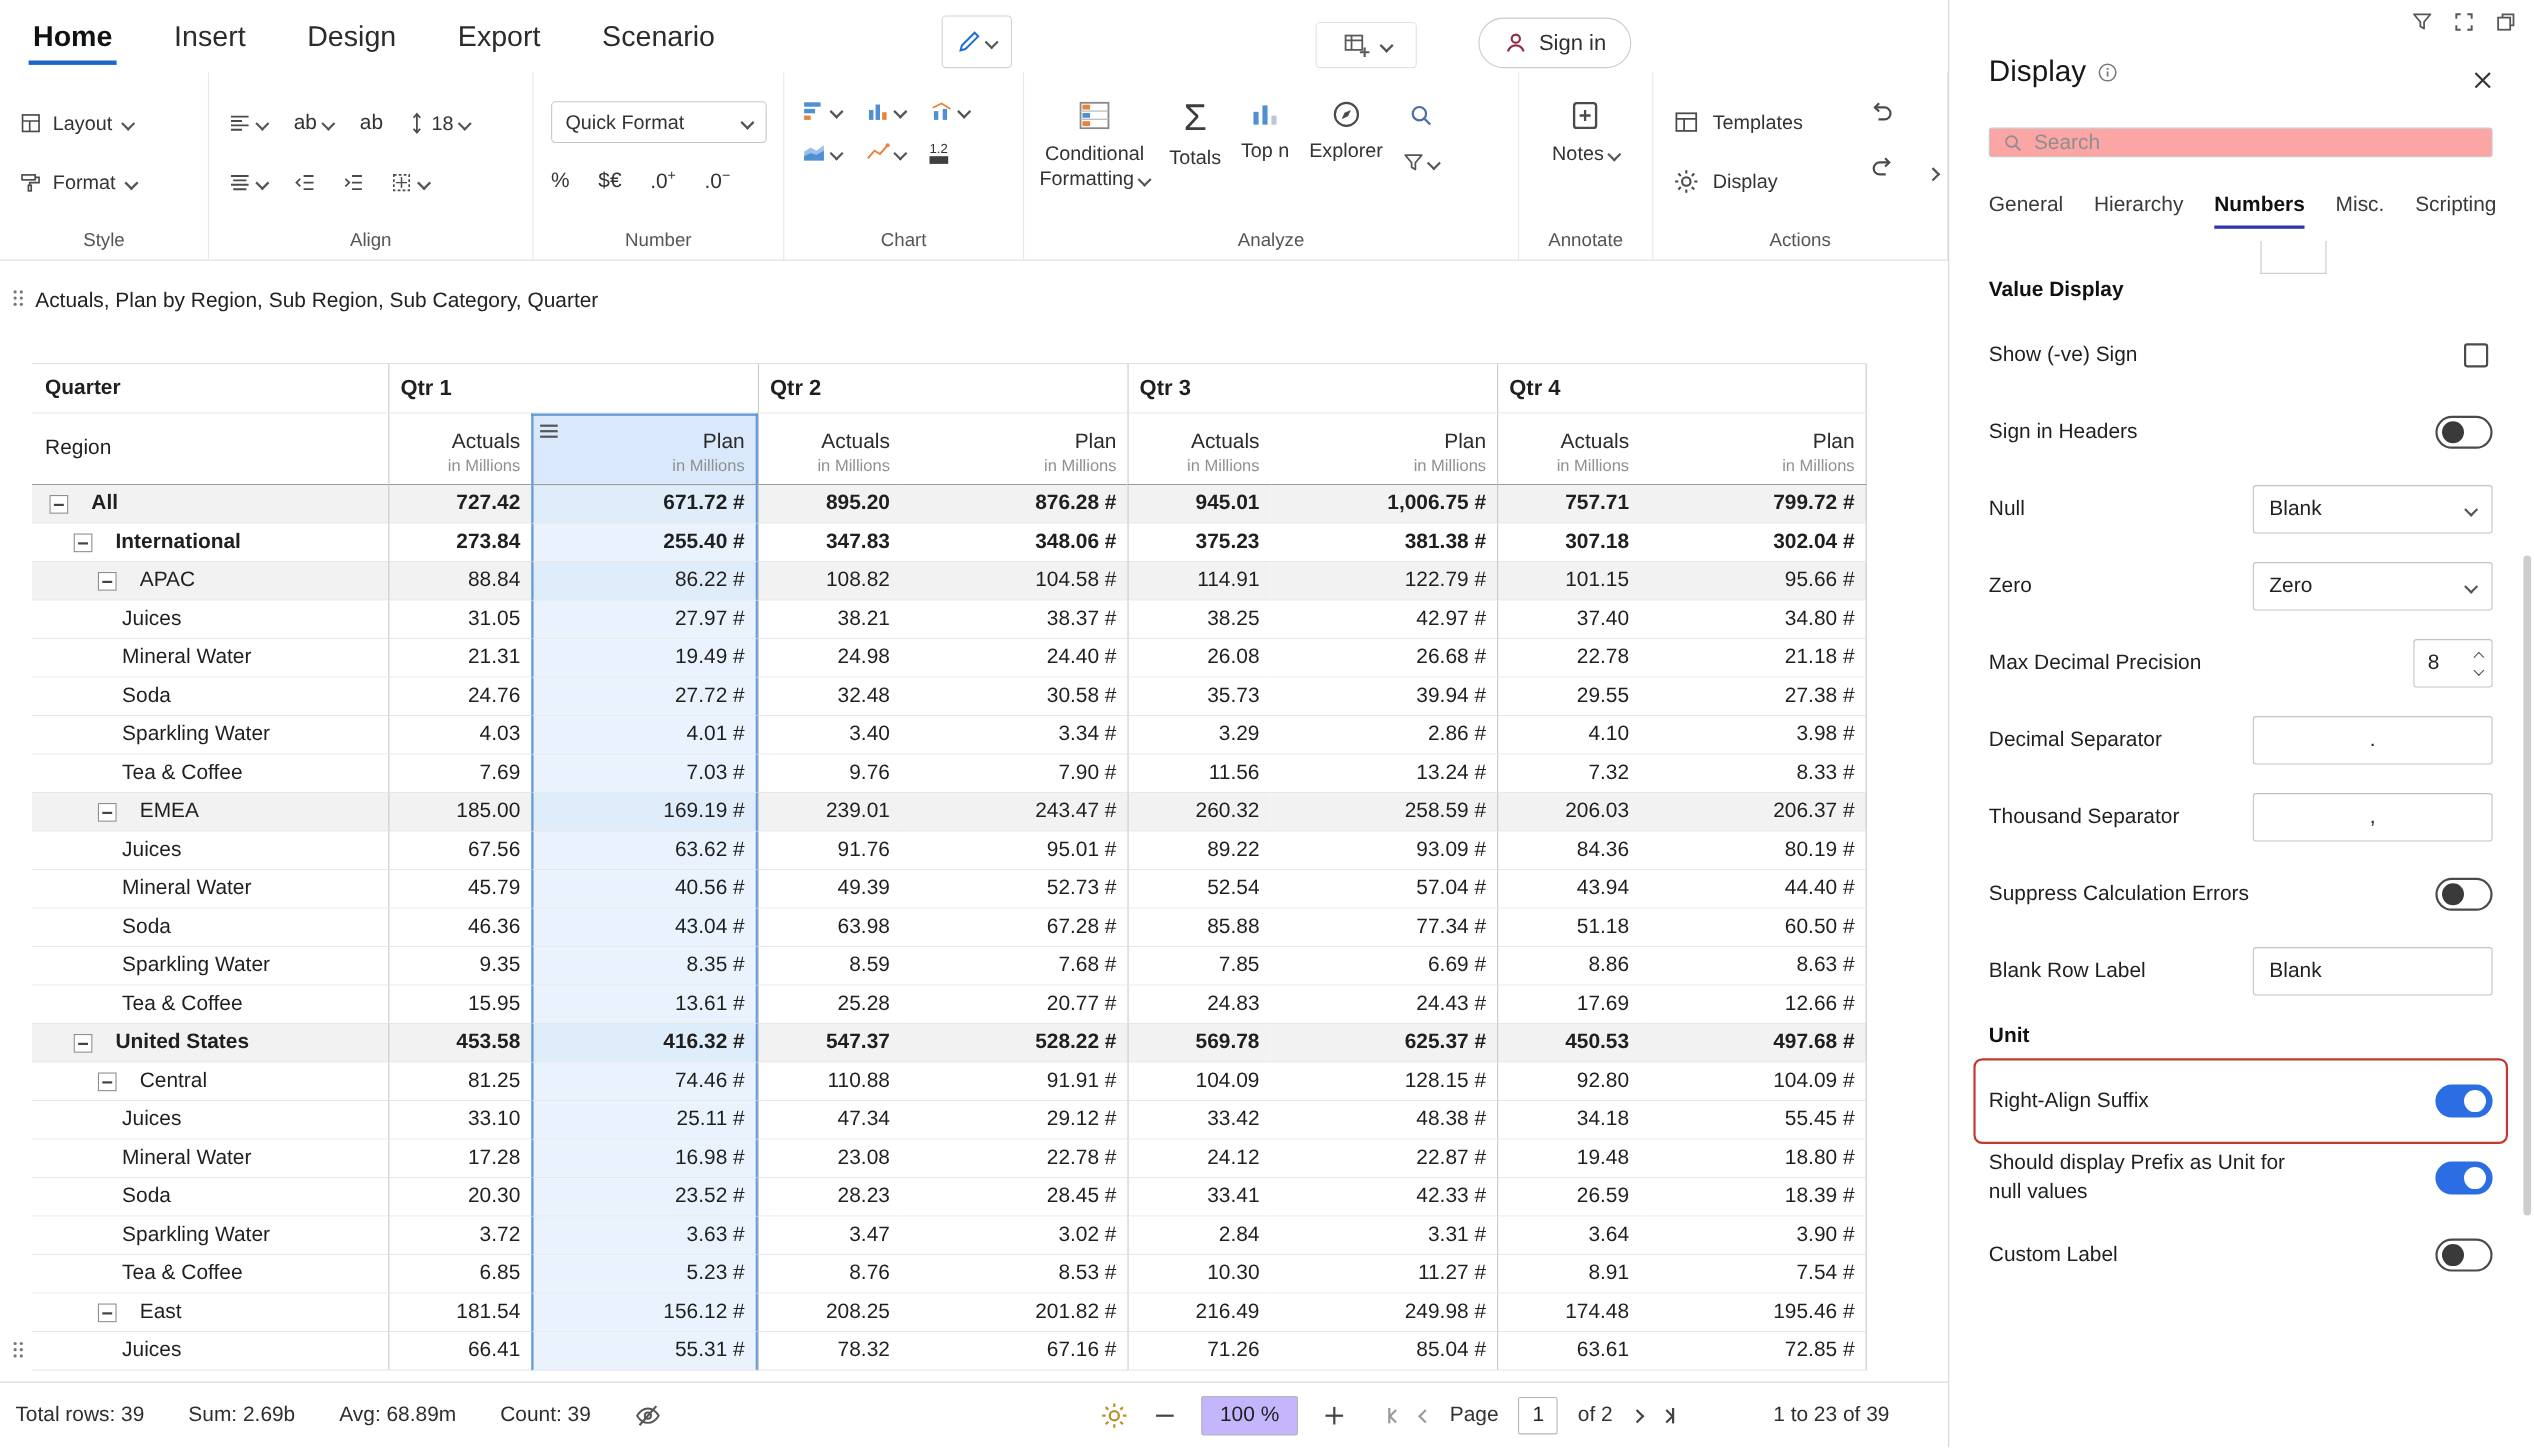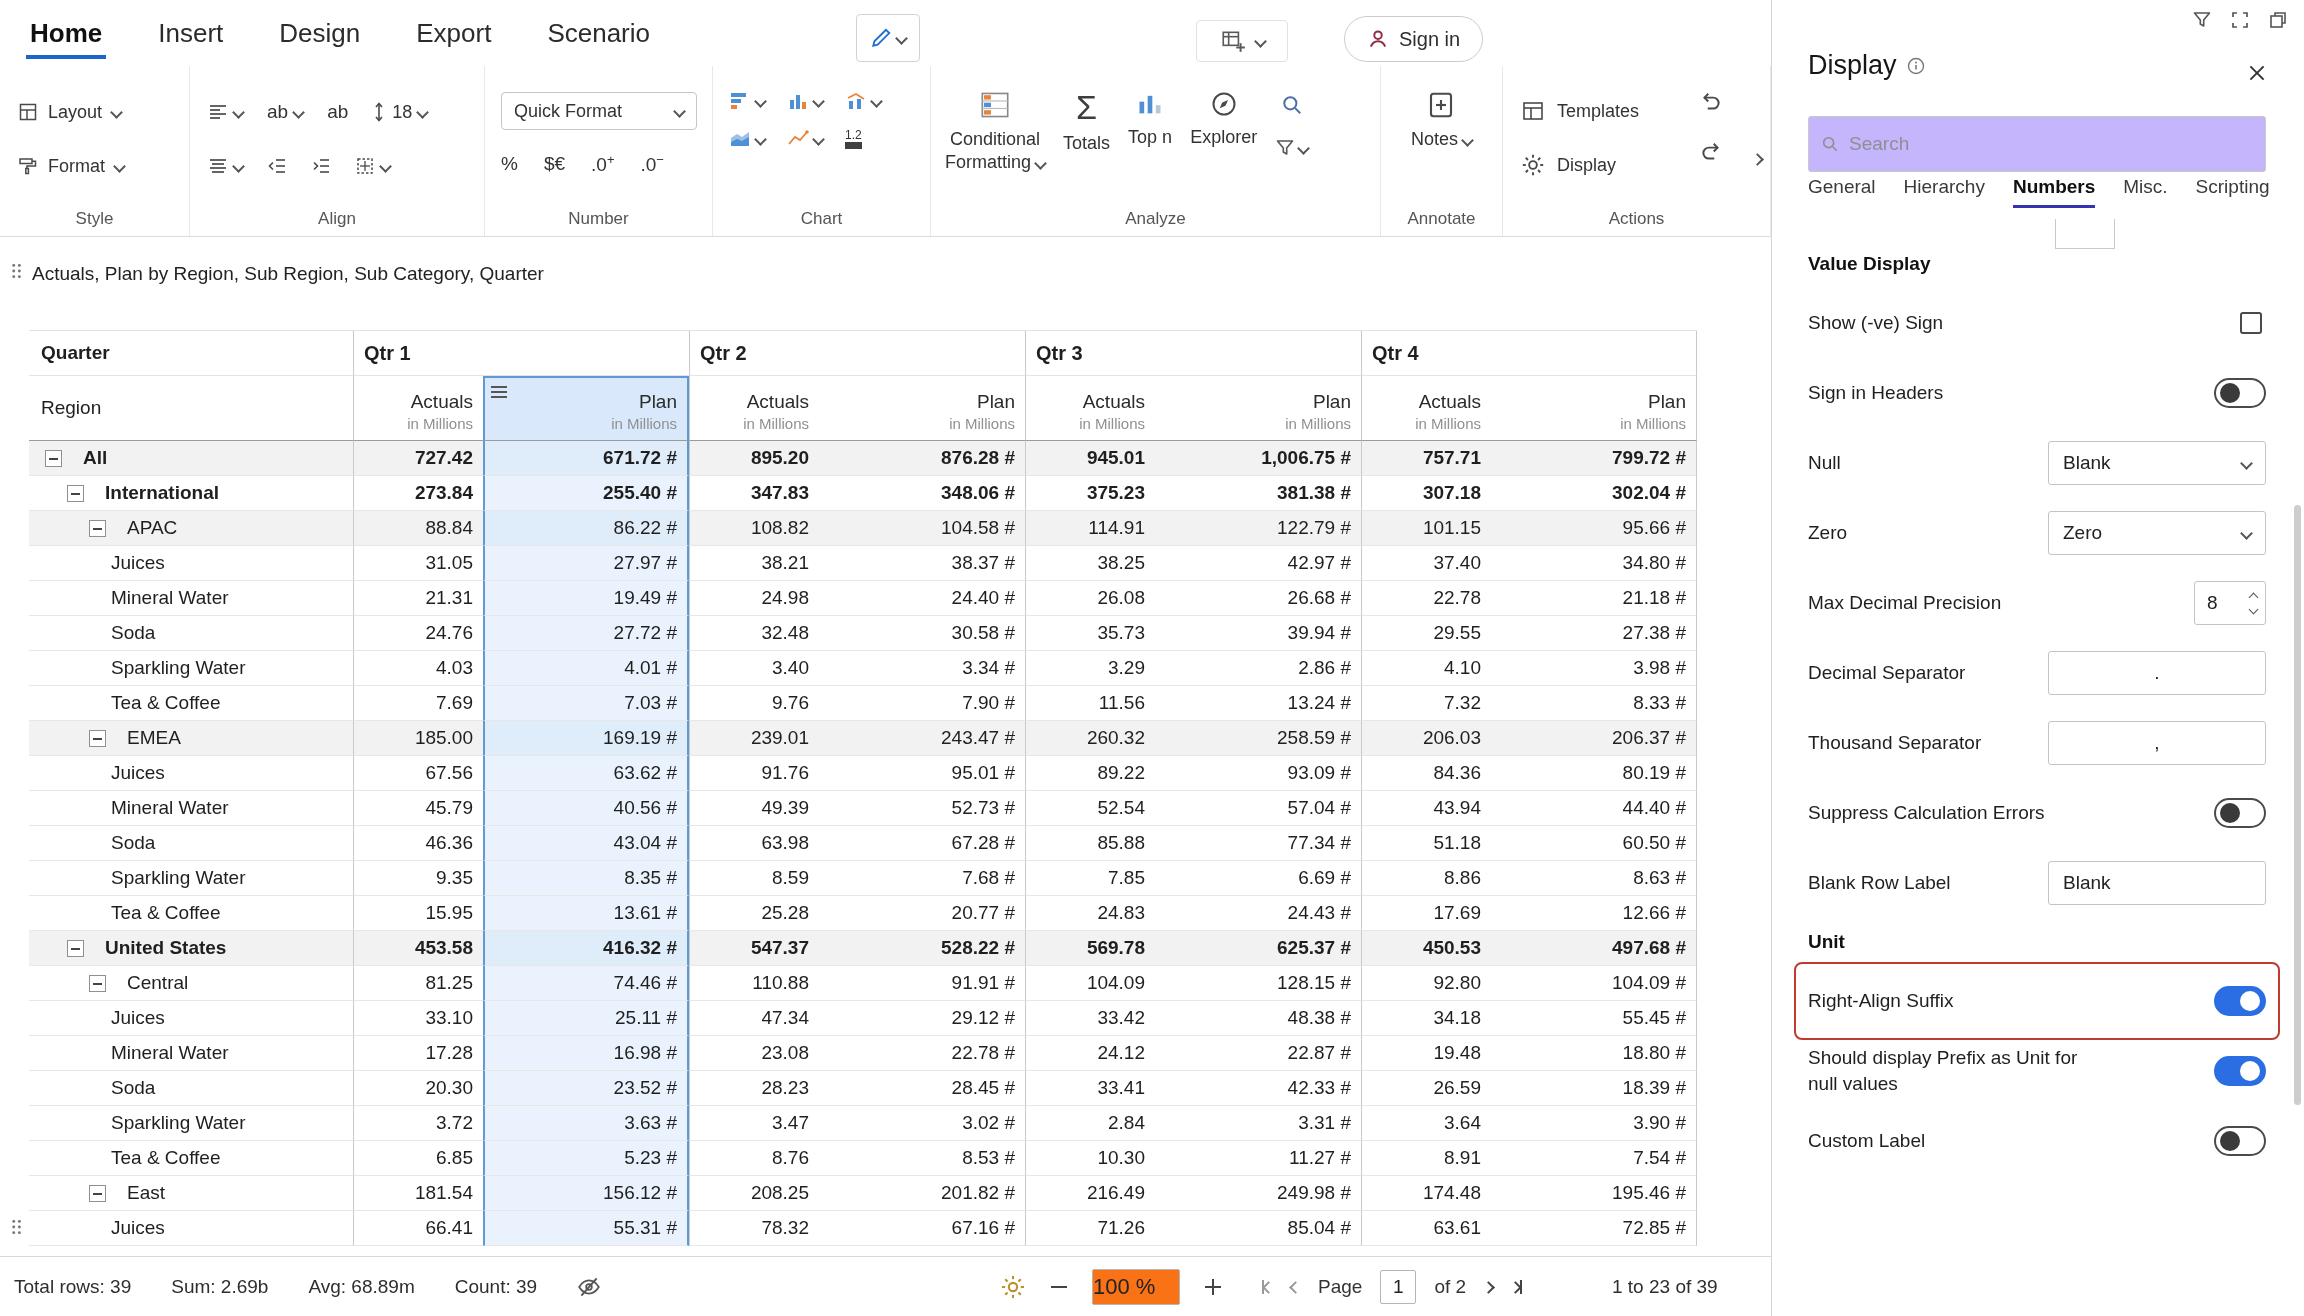--- a/index.html
+++ b/index.html
@@ -88,42 +88,42 @@
   .hamb { position:absolute; left:6px; top:8px; width:16px; display:block; }
   .hamb i { display:block; height:2px; background:#555; margin-bottom:3px; }
   .exp { width:17px; height:17px; border:1px solid #8f8f8f; background:#fff; margin-right:9px; position:relative; flex:none; display:inline-block; }
   .exp::after { content:""; position:absolute; left:3px; right:3px; top:7px; height:2px; background:#444; }
   .bottom-handle { position:absolute; left:10px; top:1218px; }
 
   
   .statusbar { position:absolute; left:0; top:1256px; width:1771px; height:60px; border-top:1px solid #d8d8d8; background:#fff; }
   .sb-left { position:absolute; left:14px; top:0; height:60px; display:flex; align-items:center; gap:40px; font-size:19px; color:#2e2e2e; }
   .sb-zoom { position:absolute; left:1000px; top:0; height:60px; display:flex; align-items:center; gap:20px; }
-  .zoombox { width:88px; height:36px; border:1px solid #b5b5b5; border-radius:2px; font-size:22px; color:#222; font-family:inherit; background:#f97316; }
+  .zoombox { width:88px; height:36px; border:1px solid #b5b5b5; border-radius:2px; font-size:19px; color:#222; text-align:center; font-family:inherit; background:#c4b5fd; }
   .mini-btn { width:26px; height:26px; display:flex; align-items:center; justify-content:center; cursor:pointer; }
   .minus-ic { width:16px; height:2px; background:#444; display:block; }
   .plus-ic { position:relative; width:16px; height:16px; display:block; }
   .plus-ic::before { content:""; position:absolute; left:0; top:7px; width:16px; height:2px; background:#444; }
   .plus-ic::after { content:""; position:absolute; left:7px; top:0; width:2px; height:16px; background:#444; }
   .sb-pager { position:absolute; left:1262px; top:0; height:60px; display:flex; align-items:center; gap:18px; font-size:19px; color:#333; }
   .navbtn { display:flex; align-items:center; cursor:pointer; }
   .navbtn .bar { width:2px; height:14px; background:#9a9a9a; display:inline-block; }
   .navbtn.dim .chev { border-color:#9a9a9a; }
   .navbtn.dark .chev { border-color:#444; }
   .navbtn.dark .bar { background:#444; }
   .pagebox { width:36px; height:34px; border:1px solid #b5b5b5; border-radius:2px; text-align:center; font-size:19px; font-family:inherit; color:#222; background:#fff; }
   .sb-range { position:absolute; left:1612px; top:0; height:60px; display:flex; align-items:center; font-size:19px; color:#2e2e2e; }
 
   
   .panel { position:absolute; left:1771px; top:0; width:533px; height:1316px; border-left:1px solid #d4d4d4; background:#fff; }
   .host-icons { position:absolute; top:10px; right:16px; display:flex; gap:18px; align-items:center; }
   .panel-head { position:absolute; left:36px; top:50px; display:flex; align-items:center; gap:10px; }
   .panel-title { font-size:27px; color:#161616; }
   .close-btn { position:absolute; right:36px; top:62px; cursor:pointer; }
-  .psearch { position:absolute; left:36px; right:38px; top:116px; height:56px; border:1px solid #c9c9c9; border-radius:3px; display:flex; align-items:center; gap:10px; padding:0 12px; background:#c4b5fd; }
+  .psearch { position:absolute; left:36px; right:38px; top:116px; height:27px; border:1px solid #c9c9c9; border-radius:3px; display:flex; align-items:center; gap:10px; padding:0 12px; background:#fca5a5; }
   .psearch input { border:none; outline:none; background:transparent; font-size:19px; font-family:inherit; color:#333; width:100%; }
   .psearch input::placeholder { color:#8f8f8f; }
   .ptabs { position:absolute; left:36px; right:38px; top:176px; display:flex; gap:28px; }
   .ptab { font-size:19px; color:#3a3a3a; padding-bottom:7px; cursor:pointer; white-space:nowrap; }
   .ptab.active { font-weight:bold; color:#111; border-bottom:3px solid #3434ae; }
   .partial-box { position:absolute; left:283px; top:219px; width:60px; height:30px; border:1px solid #c9c9c9; border-top:none; background:#fff; }
   .pcontent { position:absolute; left:36px; right:38px; top:240px; }
   .prow { position:relative; min-height:70px; display:flex; align-items:center; justify-content:space-between; gap:12px; }
   .prow.phead-row { min-height:48px; justify-content:flex-start; }
   .plabel { font-size:19px; color:#1f1f1f; max-width:300px; line-height:1.35; }

